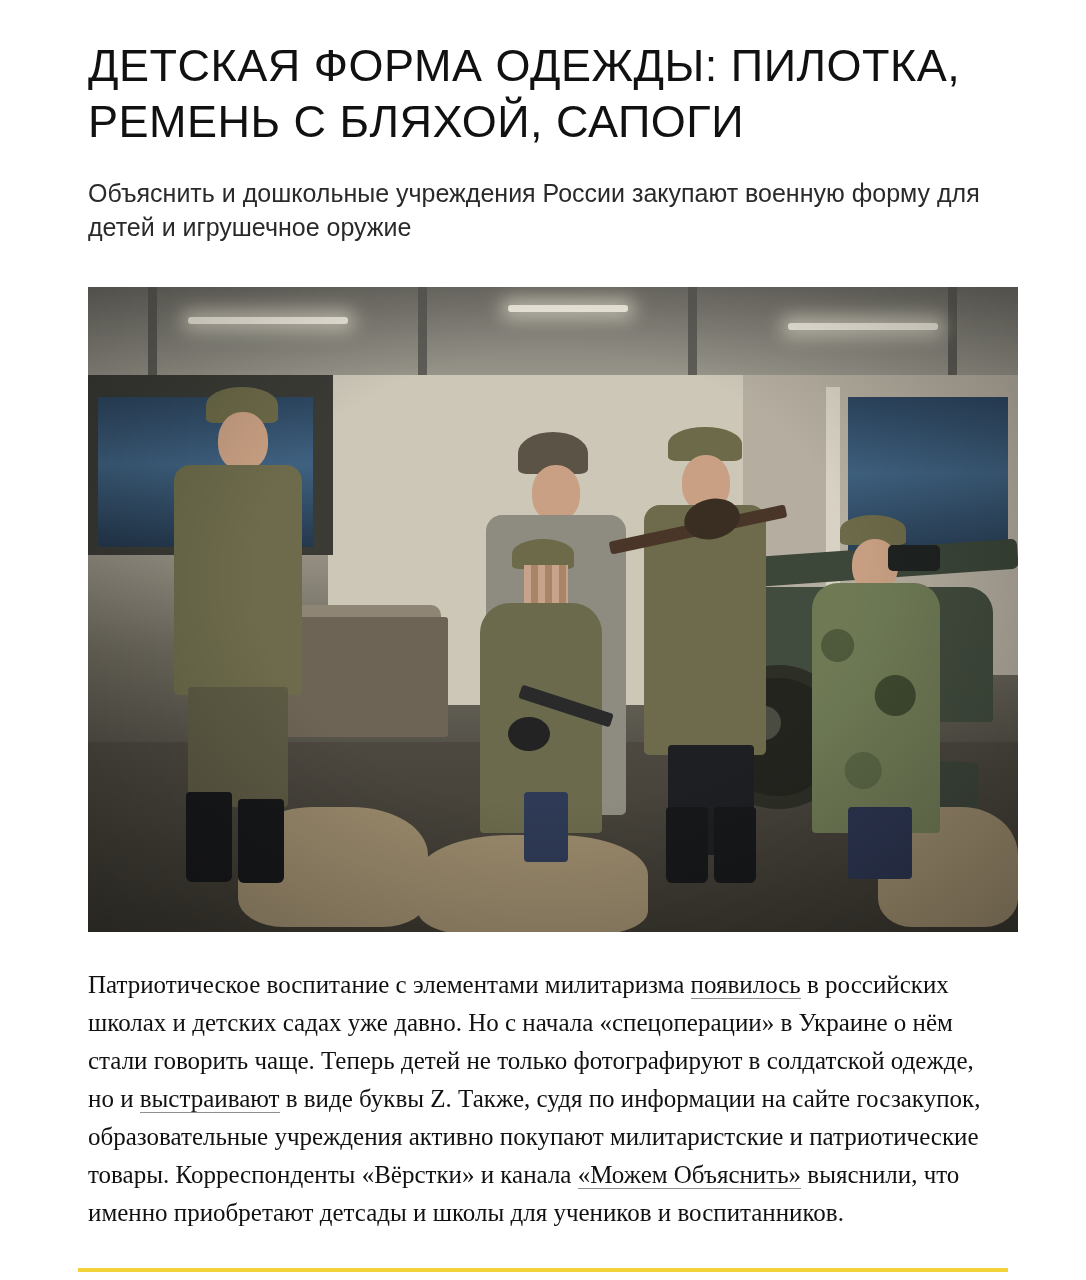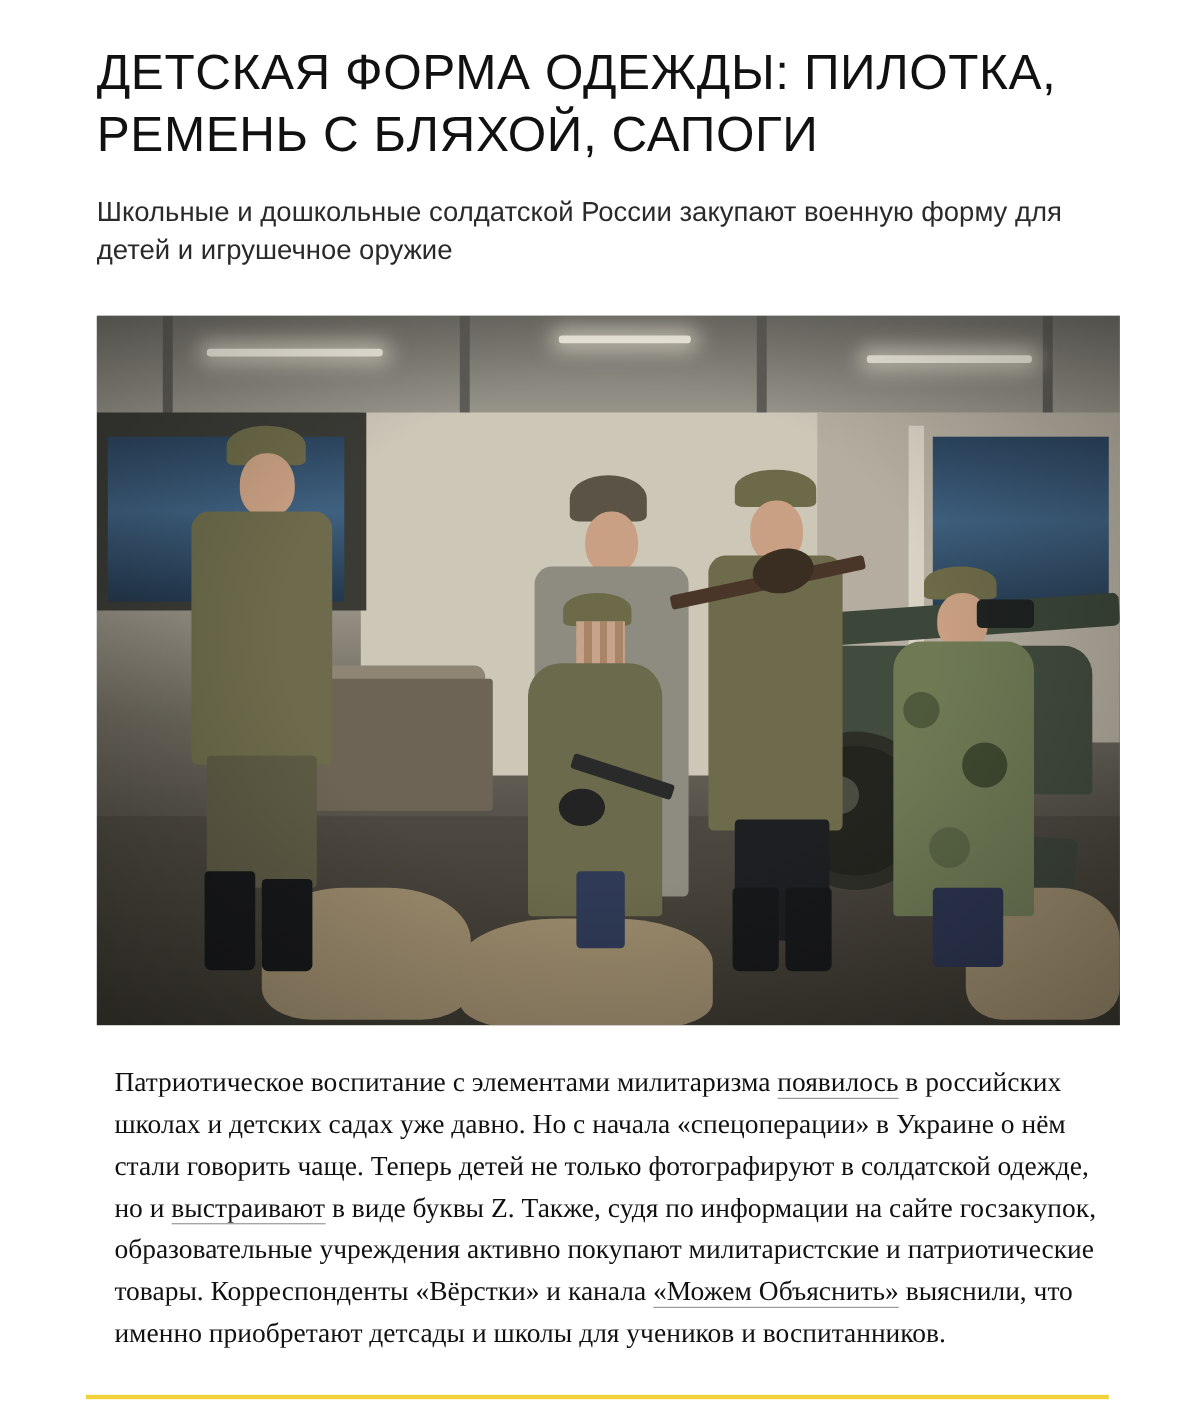--- a/index.html
+++ b/index.html
@@ -149,21 +149,21 @@
   .rifle {
     position: absolute; background: #4a3628; border-radius: 3px;
   }
   .vignette {
     position: absolute; inset: 0;
     background: radial-gradient(ellipse at 50% 45%, rgba(0,0,0,0) 45%, rgba(0,0,0,0.32) 100%);
   }
 
   
   .article {
-    margin: 34px 0 0 16px;
+    margin: 34px 0 0 0;
     font-family: "Liberation Serif", serif;
     font-size: 25px;
     line-height: 1.52;
     color: #111111;
     max-width: 930px;
   }
   .article p { margin: 0; }
   .article a {
     color: #111111;
     text-decoration: none;
@@ -179,21 +179,21 @@
   }
 </style>
 </head>
 <body>
 
 <div class="page">
   <div class="content">
 
     <h1 class="headline">ДЕТСКАЯ ФОРМА ОДЕЖДЫ: ПИЛОТКА, РЕМЕНЬ С БЛЯХОЙ, САПОГИ</h1>
 
-    <p class="standfirst">Школьные и дошкольные солдатской России закупают военную форму для детей и игрушечное оружие</p>
+    <p class="standfirst">Объяснить и дошкольные учреждения России закупают военную форму для детей и игрушечное оружие</p>
 
     <figure class="figure" style="margin-left:0;">
       <div class="photo">
 
         <div class="ceiling"></div>
         <div class="beam" style="left:60px;"></div>
         <div class="beam" style="left:330px;"></div>
         <div class="beam" style="left:600px;"></div>
         <div class="beam" style="left:860px;"></div>
         <div class="lamp" style="left:100px; top:30px; width:160px;"></div>

